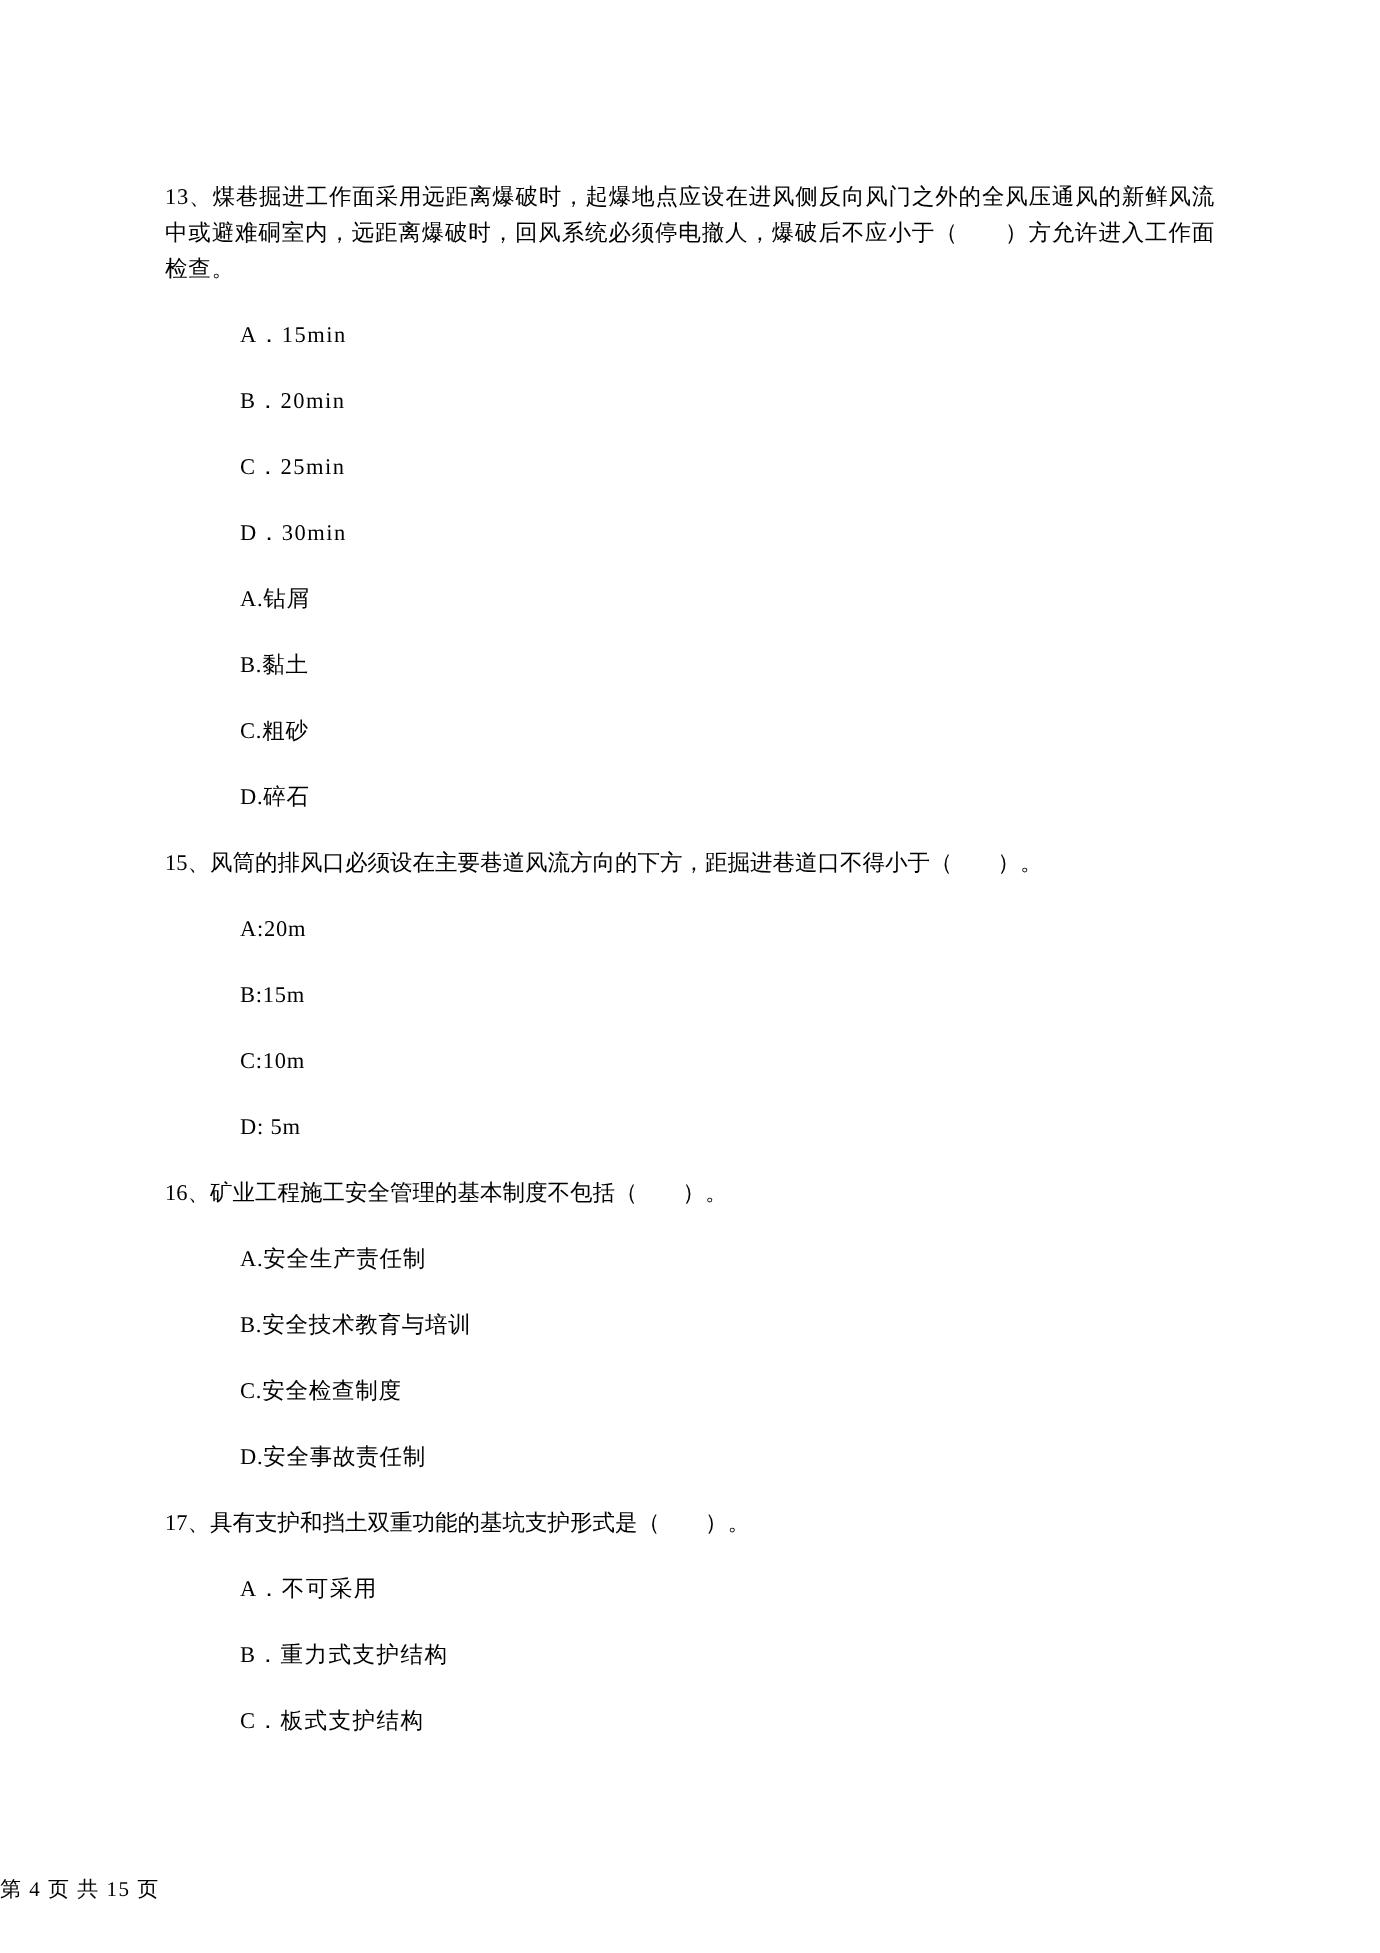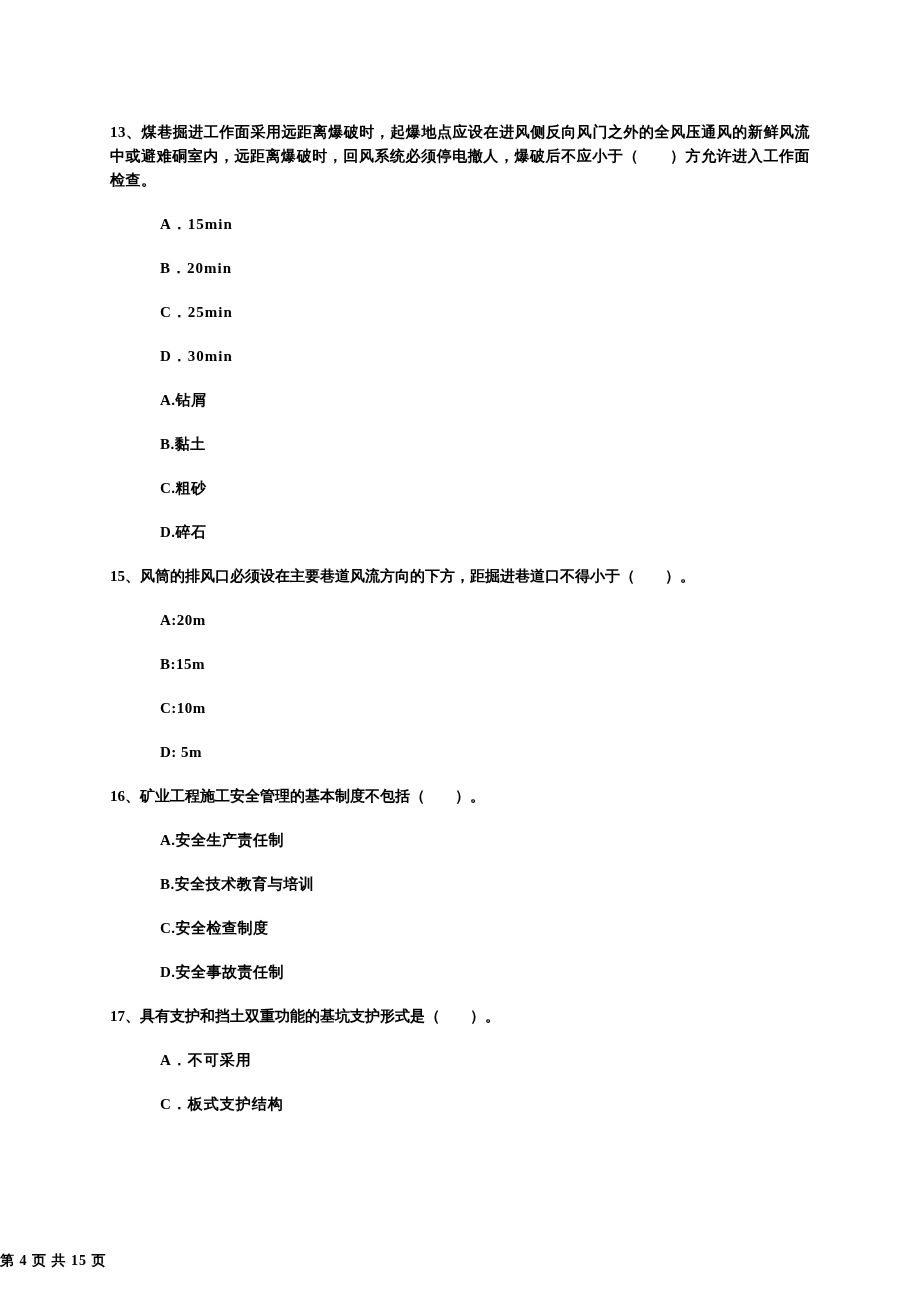--- a/index.html
+++ b/index.html
@@ -10,21 +10,20 @@
     font-size: 15px;
     color: #000000;
     line-height: 1.6;
   }
   .page {
     width: 920px;
     min-height: 1302px;
     box-sizing: border-box;
     padding: 120px 110px 0 110px;
     position: relative;
-    font-weight: bold;
   }
   .question {
     margin-bottom: 8px;
     text-align: justify;
   }
   .q13 {
     letter-spacing: 0.5px;
   }
   .options {
     padding-left: 50px;
@@ -89,20 +88,21 @@
     <div class="opt tight">B.安全技术教育与培训</div>
     <div class="opt tight">C.安全检查制度</div>
     <div class="opt tight">D.安全事故责任制</div>
   </div>
 
   <div class="question">
     <span>17、具有支护和挡土双重功能的基坑支护形式是（　　）。</span>
   </div>
   <div class="options">
     <div class="opt">A．不可采用</div>
+    <div class="opt">B．重力式支护结构</div>
     <div class="opt">C．板式支护结构</div>
   </div>
 
   <div class="footer">
     <span>第 4 页 共 15 页</span>
   </div>
 
 </div>
 
 </body></html>

